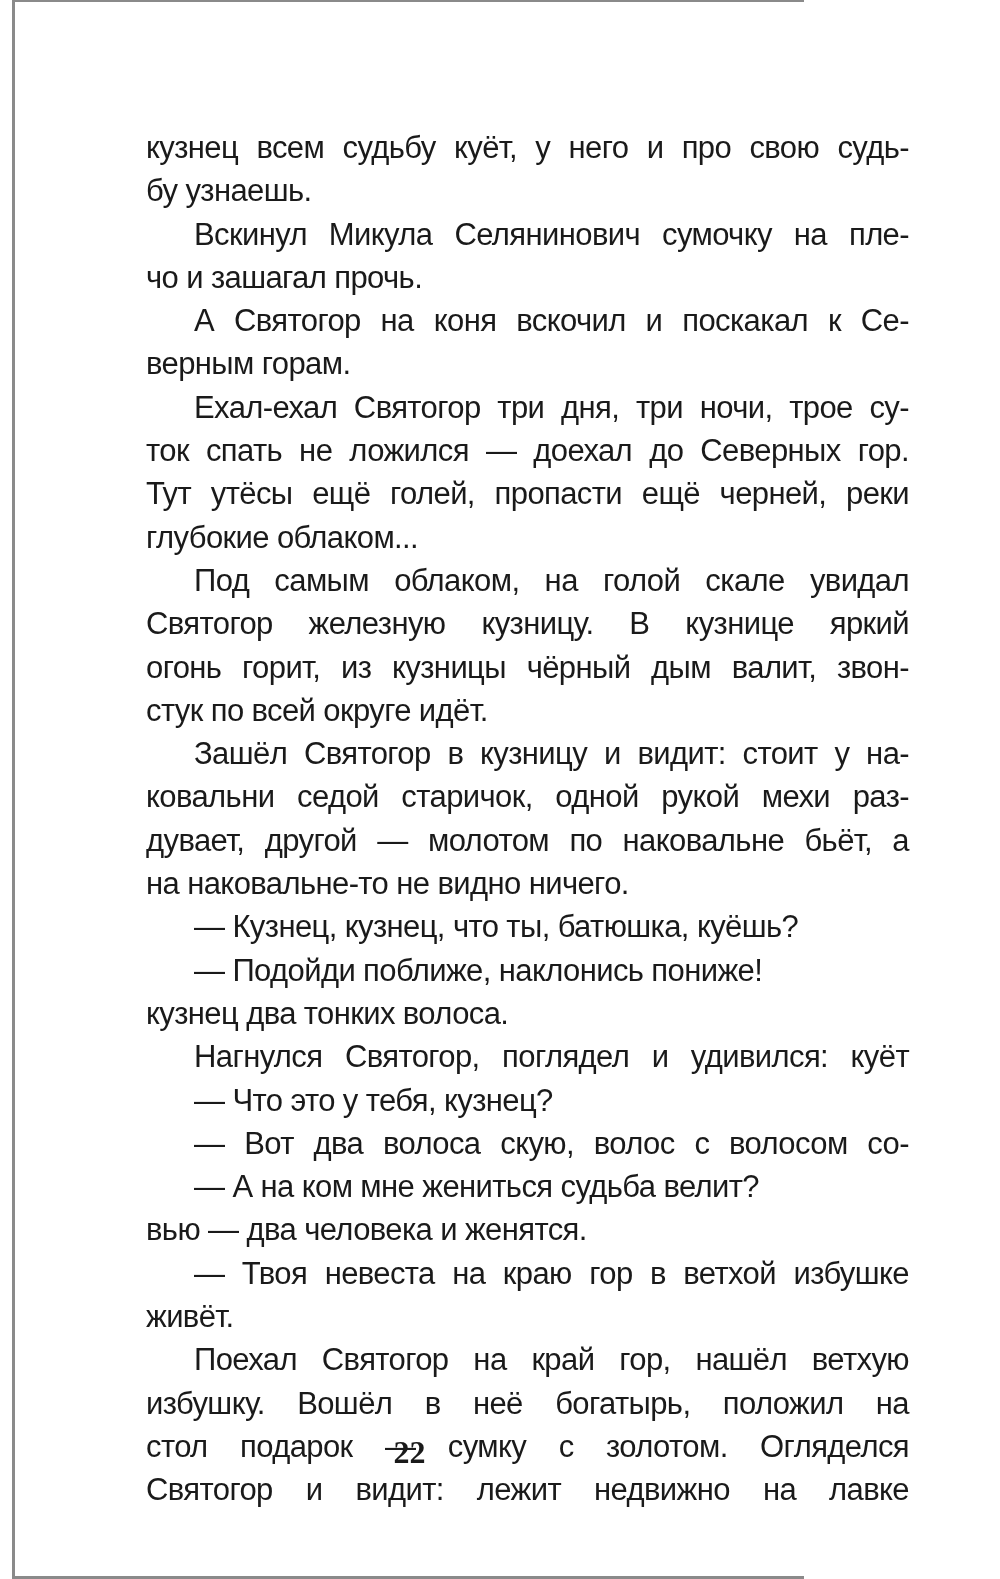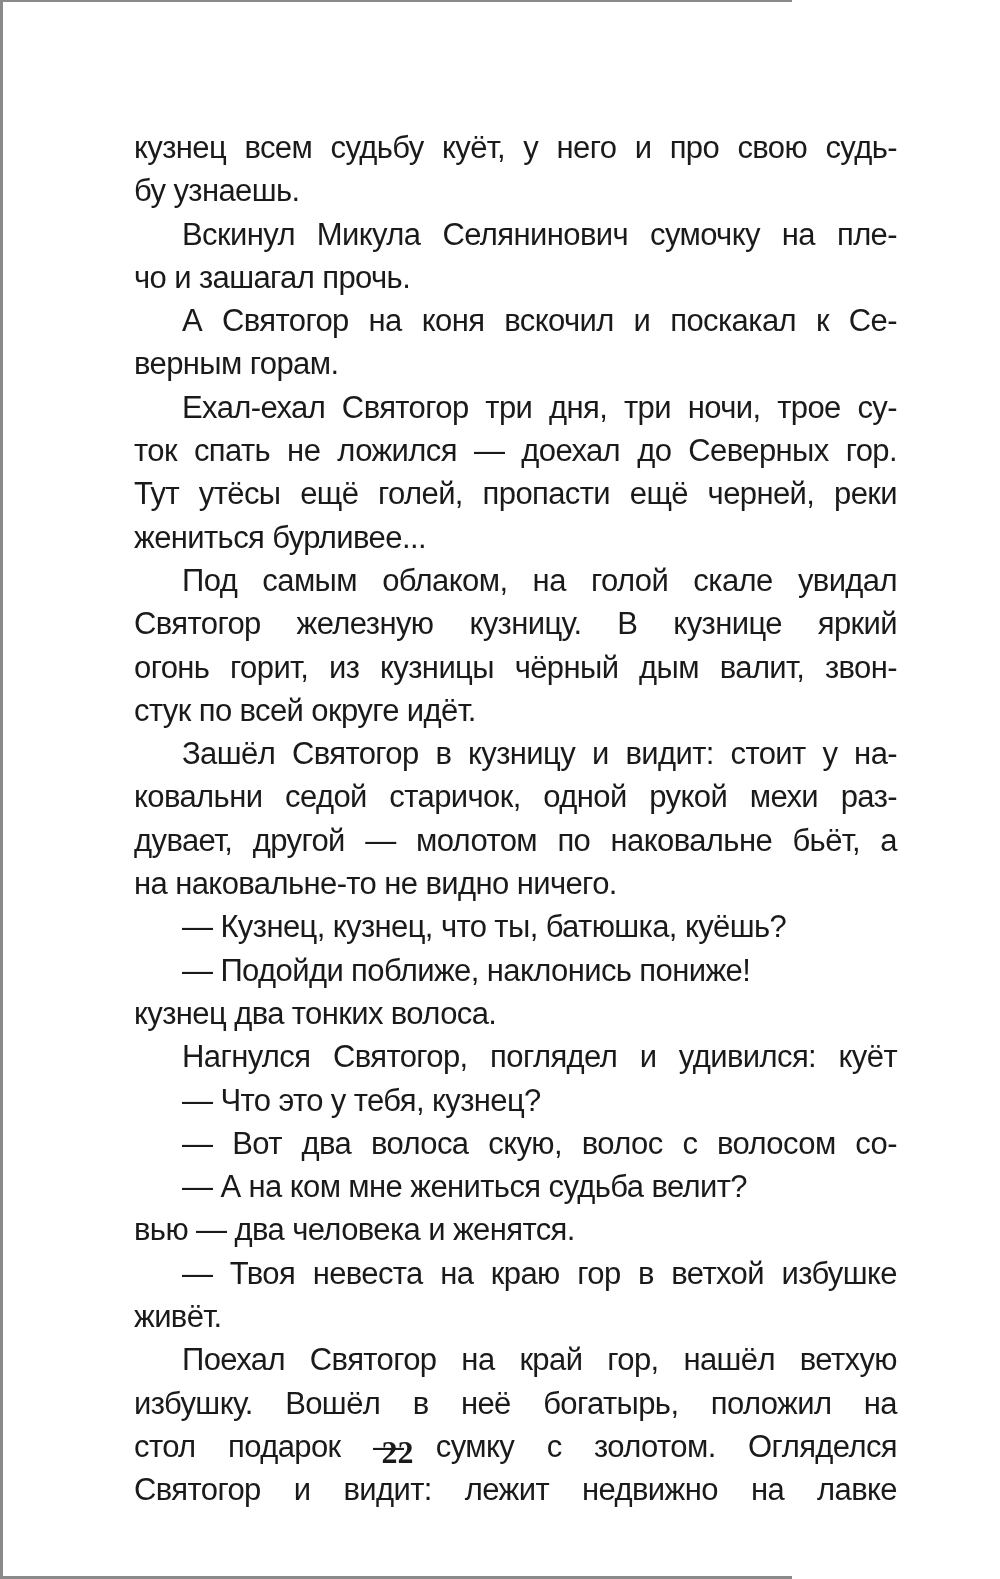--- a/index.html
+++ b/index.html
@@ -1,18 +1,18 @@
 <!DOCTYPE html>
 <html><head>
 <meta charset="utf-8">
 <style>
   html, body { margin: 0; padding: 0; background: #ffffff; }
   body { width: 1000px; height: 1579px; position: relative; overflow: hidden; }
   .page {
-    position: absolute; left: 0; top: 0; width: 792px; height: 1579px;
+    position: absolute; left: 12px; top: 0; width: 792px; height: 1579px;
     box-sizing: border-box;
     border-top: 2px solid #8a8a8a;
     border-left: 3px solid #8a8a8a;
     border-bottom: 3px solid #8a8a8a;
     background: #ffffff;
   }
   .text {
     position: absolute; left: 131px; top: 124px; width: 763px;
     font-family: "Liberation Sans", sans-serif;
     font-size: 31px;
@@ -42,21 +42,21 @@
   <div class="text">
     <span class="line">кузнец всем судьбу куёт, у него и про свою судь-</span>
     <span class="line last">бу узнаешь.</span>
     <span class="line indent">Вскинул Микула Селянинович сумочку на пле-</span>
     <span class="line last">чо и зашагал прочь.</span>
     <span class="line indent">А Святогор на коня вскочил и поскакал к Се-</span>
     <span class="line last">верным горам.</span>
     <span class="line indent">Ехал-ехал Святогор три дня, три ночи, трое су-</span>
     <span class="line">ток спать не ложился — доехал до Северных гор.</span>
     <span class="line">Тут утёсы ещё голей, пропасти ещё черней, реки</span>
-    <span class="line last">жениться бурливее...</span>
+    <span class="line last">глубокие облаком...</span>
     <span class="line indent">Под самым облаком, на голой скале увидал</span>
     <span class="line">Святогор железную кузницу. В кузнице яркий</span>
     <span class="line">огонь горит, из кузницы чёрный дым валит, звон-</span>
     <span class="line last">стук по всей округе идёт.</span>
     <span class="line indent">Зашёл Святогор в кузницу и видит: стоит у на-</span>
     <span class="line">ковальни седой старичок, одной рукой мехи раз-</span>
     <span class="line">дувает, другой — молотом по наковальне бьёт, а</span>
     <span class="line last">на наковальне-то не видно ничего.</span>
     <span class="line indent last">— Кузнец, кузнец, что ты, батюшка, куёшь?</span>
     <span class="line indent last">— Подойди поближе, наклонись пониже!</span>

